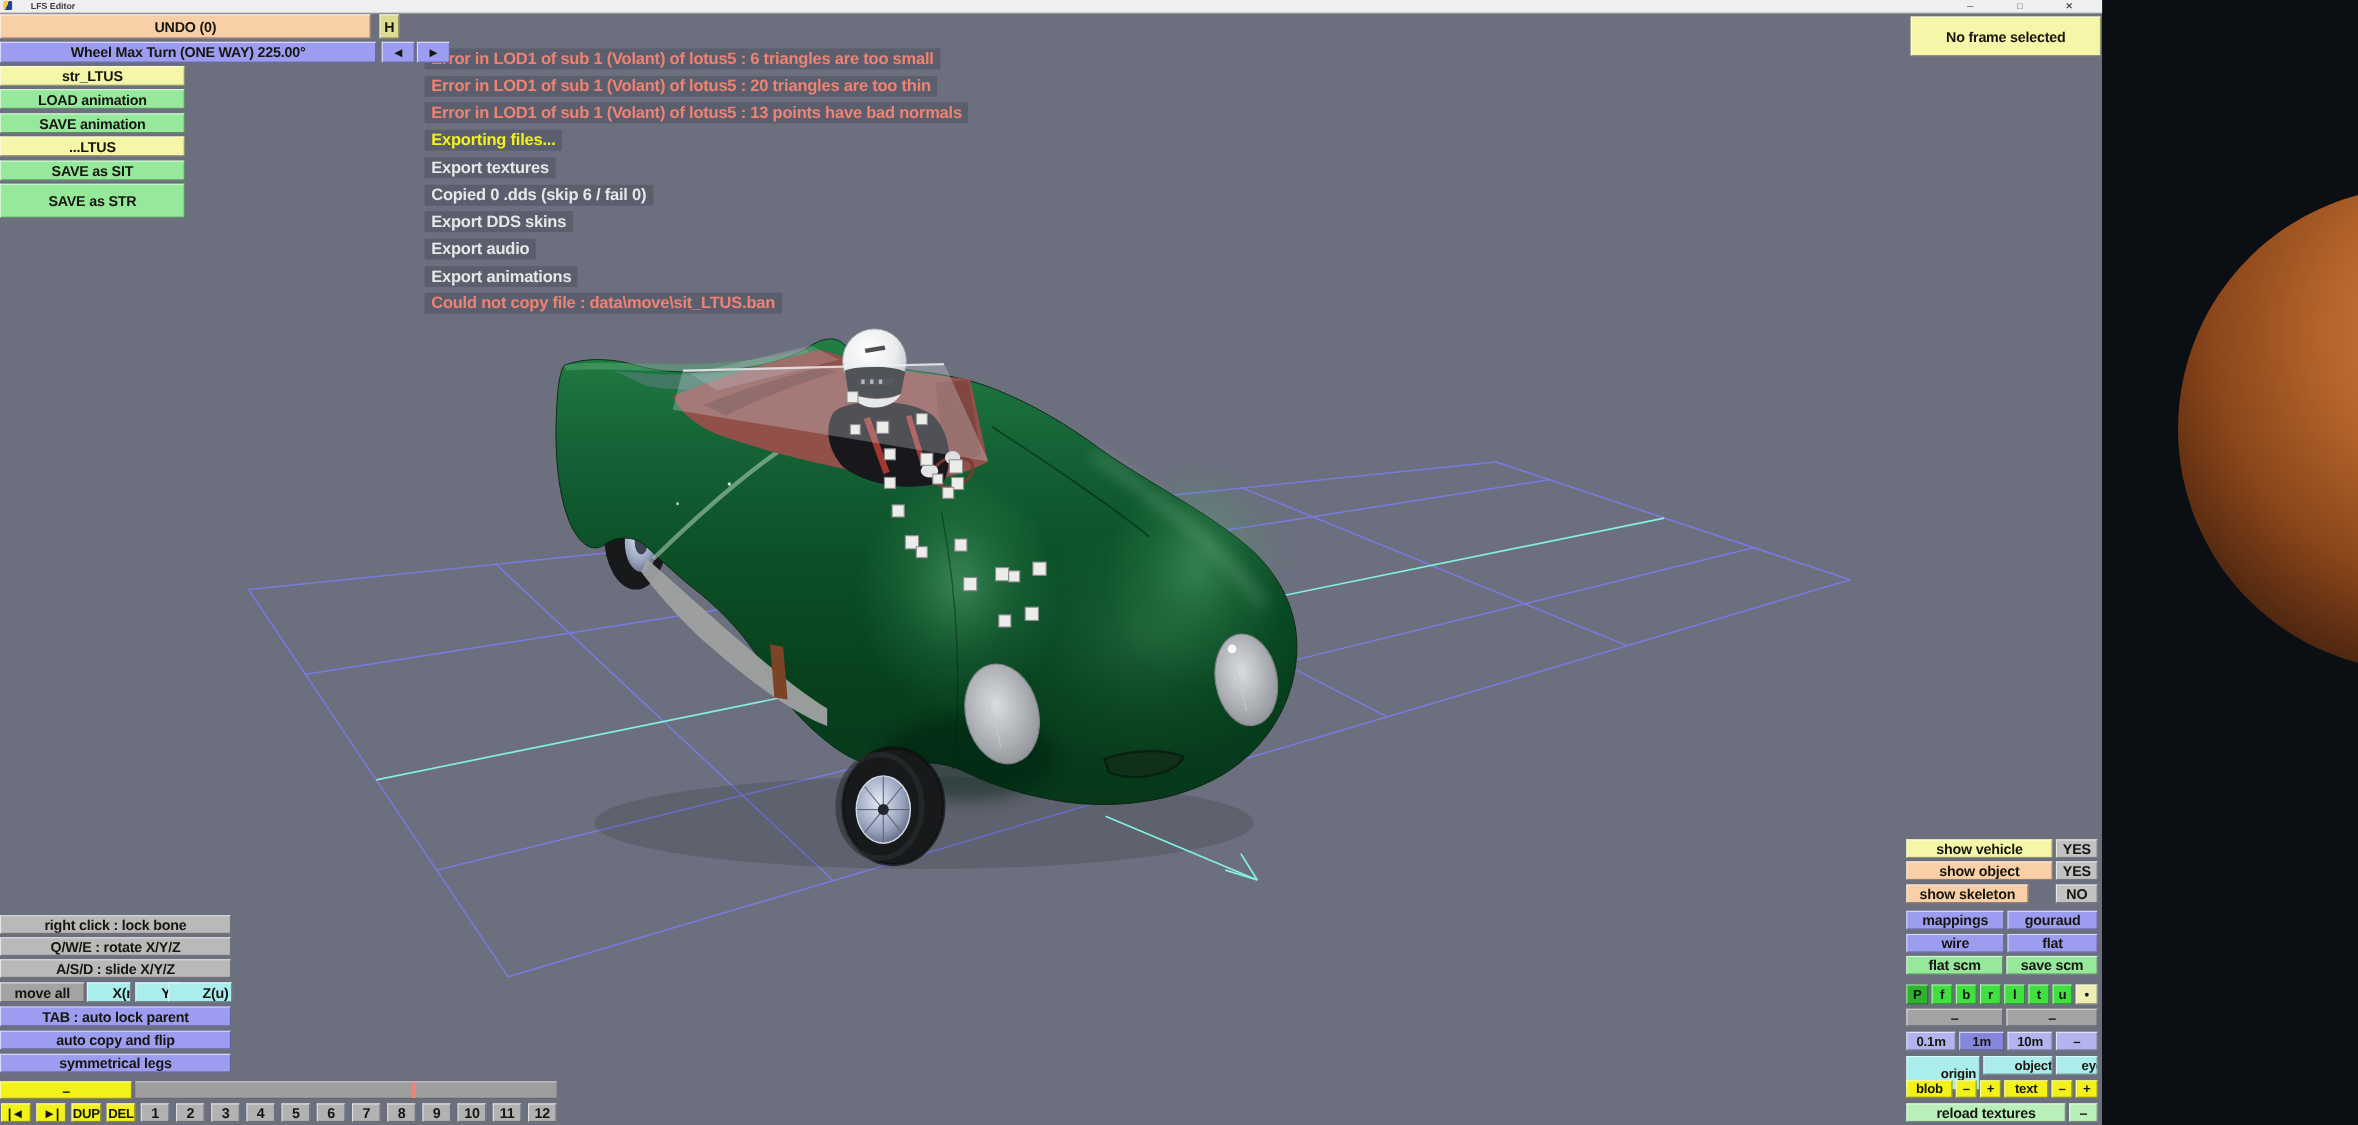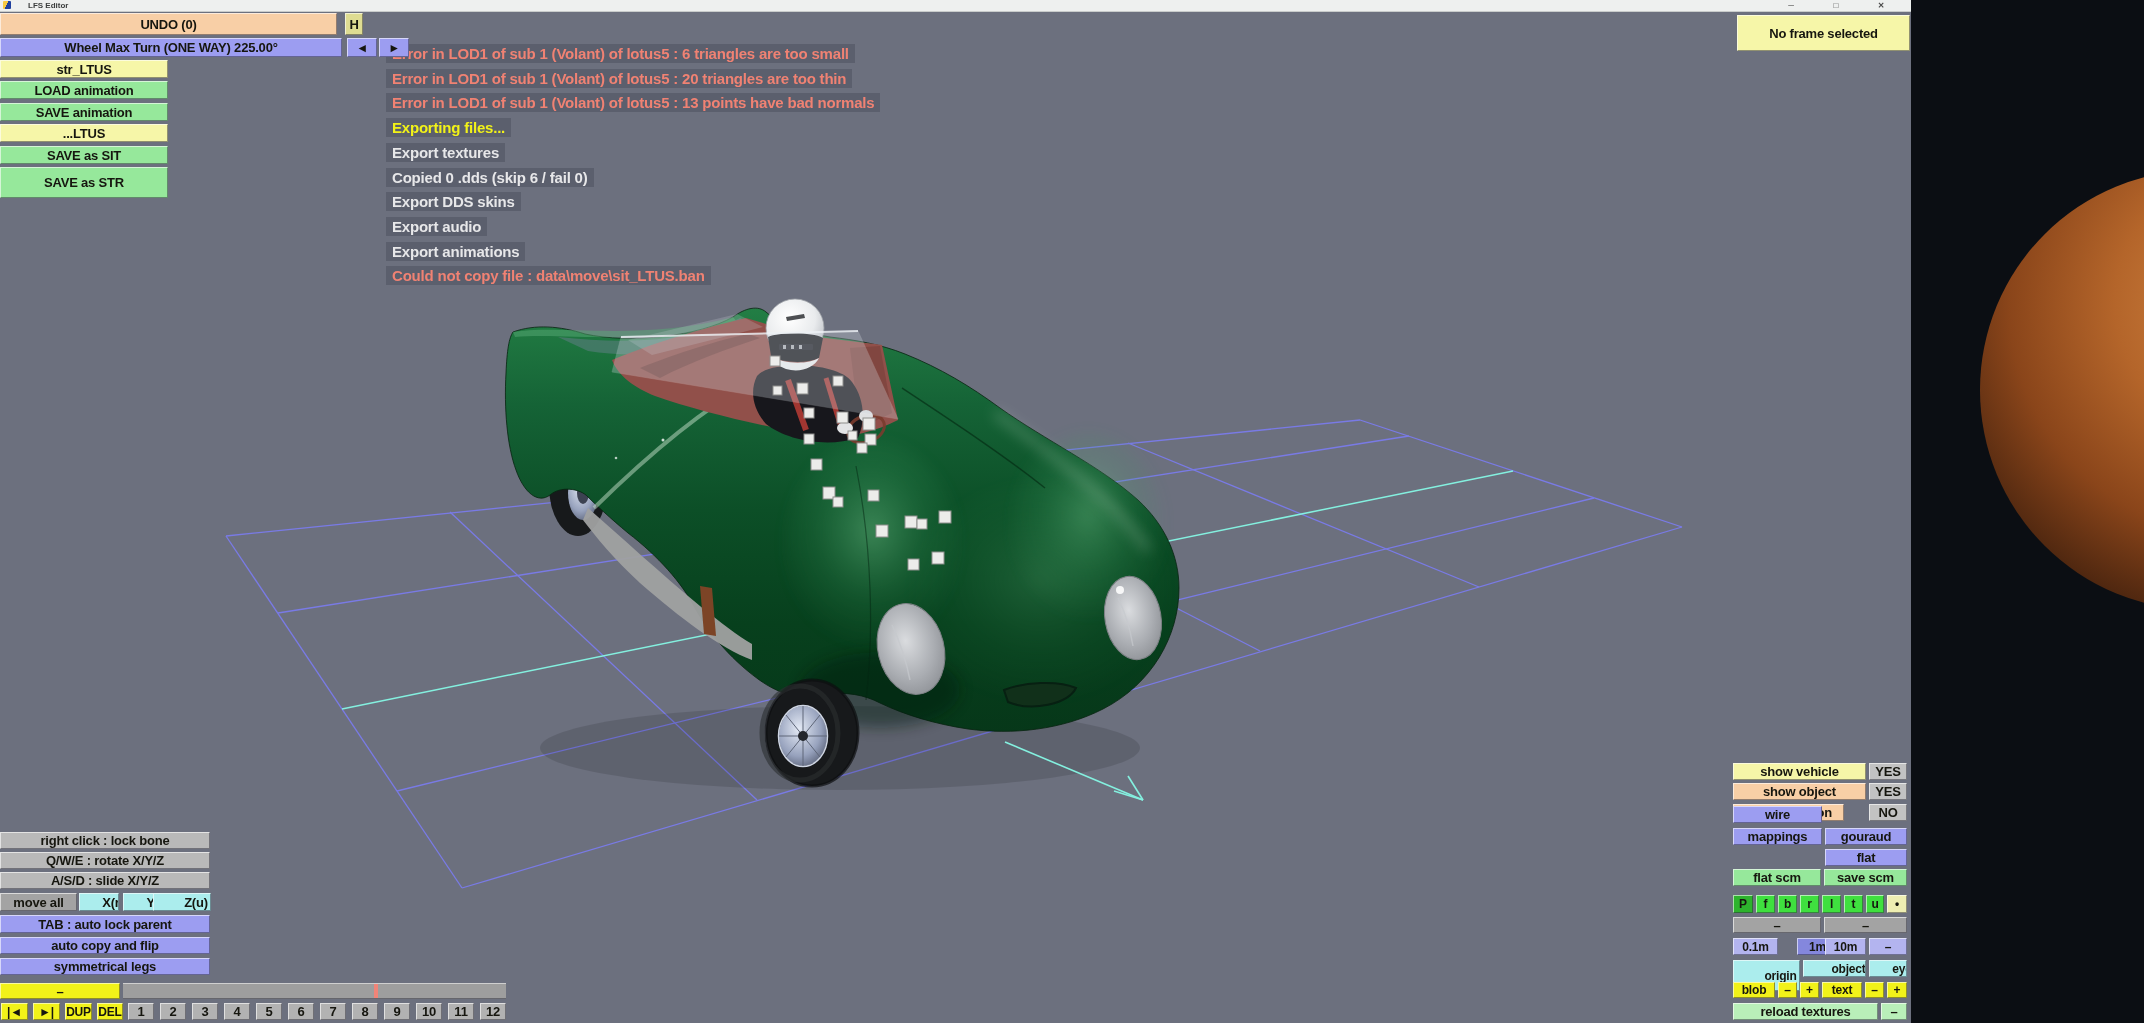--- a/index.html
+++ b/index.html
@@ -17,21 +17,21 @@
           font-size:8px;color:#4a4a4a;font-weight:bold;}
   
   .btn{position:absolute;box-sizing:border-box;display:flex;align-items:center;justify-content:center;
        font-weight:bold;font-size:13px;color:#16160f;letter-spacing:-0.2px;white-space:nowrap;overflow:hidden;
        border-top:1px solid rgba(255,255,255,.6);border-left:1px solid rgba(255,255,255,.6);
        border-right:1px solid rgba(45,45,58,.5);border-bottom:1px solid rgba(45,45,58,.5);z-index:20;}
   .sm{font-size:12px;}
   .c-peach{background:var(--btn_peach);}        .c-yellow{background:var(--btn_yellow);}
   .c-olive{background:var(--btn_olive);}        .c-green{background:var(--btn_green);}
   .c-lav{background:var(--btn_lavender);}       .c-lavlight{background:var(--btn_lavender_light);}
-  .c-lavdark{background:var(--btn_lavender_dark);margin-left:16px;} .c-cyan{background:var(--btn_cyan);padding-left:28px;}
+  .c-lavdark{background:var(--btn_lavender_dark);} .c-cyan{background:var(--btn_cyan);padding-left:28px;}
   .c-gray{background:var(--btn_gray);}          .c-graydark{background:var(--btn_gray_dark);}
   .c-valgray{background:var(--btn_value_gray);} .c-byellow{background:var(--btn_bright_yellow);}
   .c-bgreen{background:var(--btn_bright_green);}.c-dgreen{background:var(--btn_deep_green);}
   .c-paledot{background:var(--btn_pale_dot);}   .c-palegreen{background:var(--btn_pale_green);}
   .c-frame{background:var(--frame_btn);}
   
   .msg{position:absolute;left:386px;z-index:15;font-weight:bold;font-size:15px;line-height:17px;
        padding:1px 6px;background:var(--msg_strip);white-space:pre;letter-spacing:-0.2px;}
   .msg.error{color:var(--error_text);} .msg.highlight{color:var(--highlight_text);} .msg.info{color:var(--info_text);}
   
@@ -295,21 +295,21 @@
     <div class="btn c-frame" style="left:480px;top:1003px;width:26px;height:17px">12</div>
 
     <div class="btn c-yellow" style="left:1733px;top:763px;width:133px;height:17px">show vehicle</div>
     <div class="btn c-valgray" style="left:1869px;top:763px;width:38px;height:17px">YES</div>
     <div class="btn c-peach" style="left:1733px;top:783px;width:133px;height:17px">show object</div>
     <div class="btn c-valgray" style="left:1869px;top:783px;width:38px;height:17px">YES</div>
     <div class="btn c-peach" style="left:1733px;top:804px;width:111px;height:17px">show skeleton</div>
     <div class="btn c-valgray" style="left:1869px;top:804px;width:38px;height:17px">NO</div>
     <div class="btn c-lav" style="left:1733px;top:828px;width:89px;height:17px">mappings</div>
     <div class="btn c-lav" style="left:1825px;top:828px;width:82px;height:17px">gouraud</div>
-    <div class="btn c-lav" style="left:1733px;top:806px;width:89px;height:17px">wire</div>
+    <div class="btn c-lav" style="left:1733px;top:849px;width:89px;height:17px">wire</div>
     <div class="btn c-lav" style="left:1825px;top:849px;width:82px;height:17px">flat</div>
     <div class="btn c-green" style="left:1733px;top:869px;width:88px;height:17px">flat scm</div>
     <div class="btn c-green" style="left:1824px;top:869px;width:83px;height:17px">save scm</div>
 
     <div class="btn c-dgreen sm" style="left:1733px;top:895px;width:20px;height:18px">P</div>
     <div class="btn c-bgreen sm" style="left:1756px;top:895px;width:19px;height:18px">f</div>
     <div class="btn c-bgreen sm" style="left:1778px;top:895px;width:19px;height:18px">b</div>
     <div class="btn c-bgreen sm" style="left:1800px;top:895px;width:19px;height:18px">r</div>
     <div class="btn c-bgreen sm" style="left:1822px;top:895px;width:19px;height:18px">l</div>
     <div class="btn c-bgreen sm" style="left:1844px;top:895px;width:19px;height:18px">t</div>

